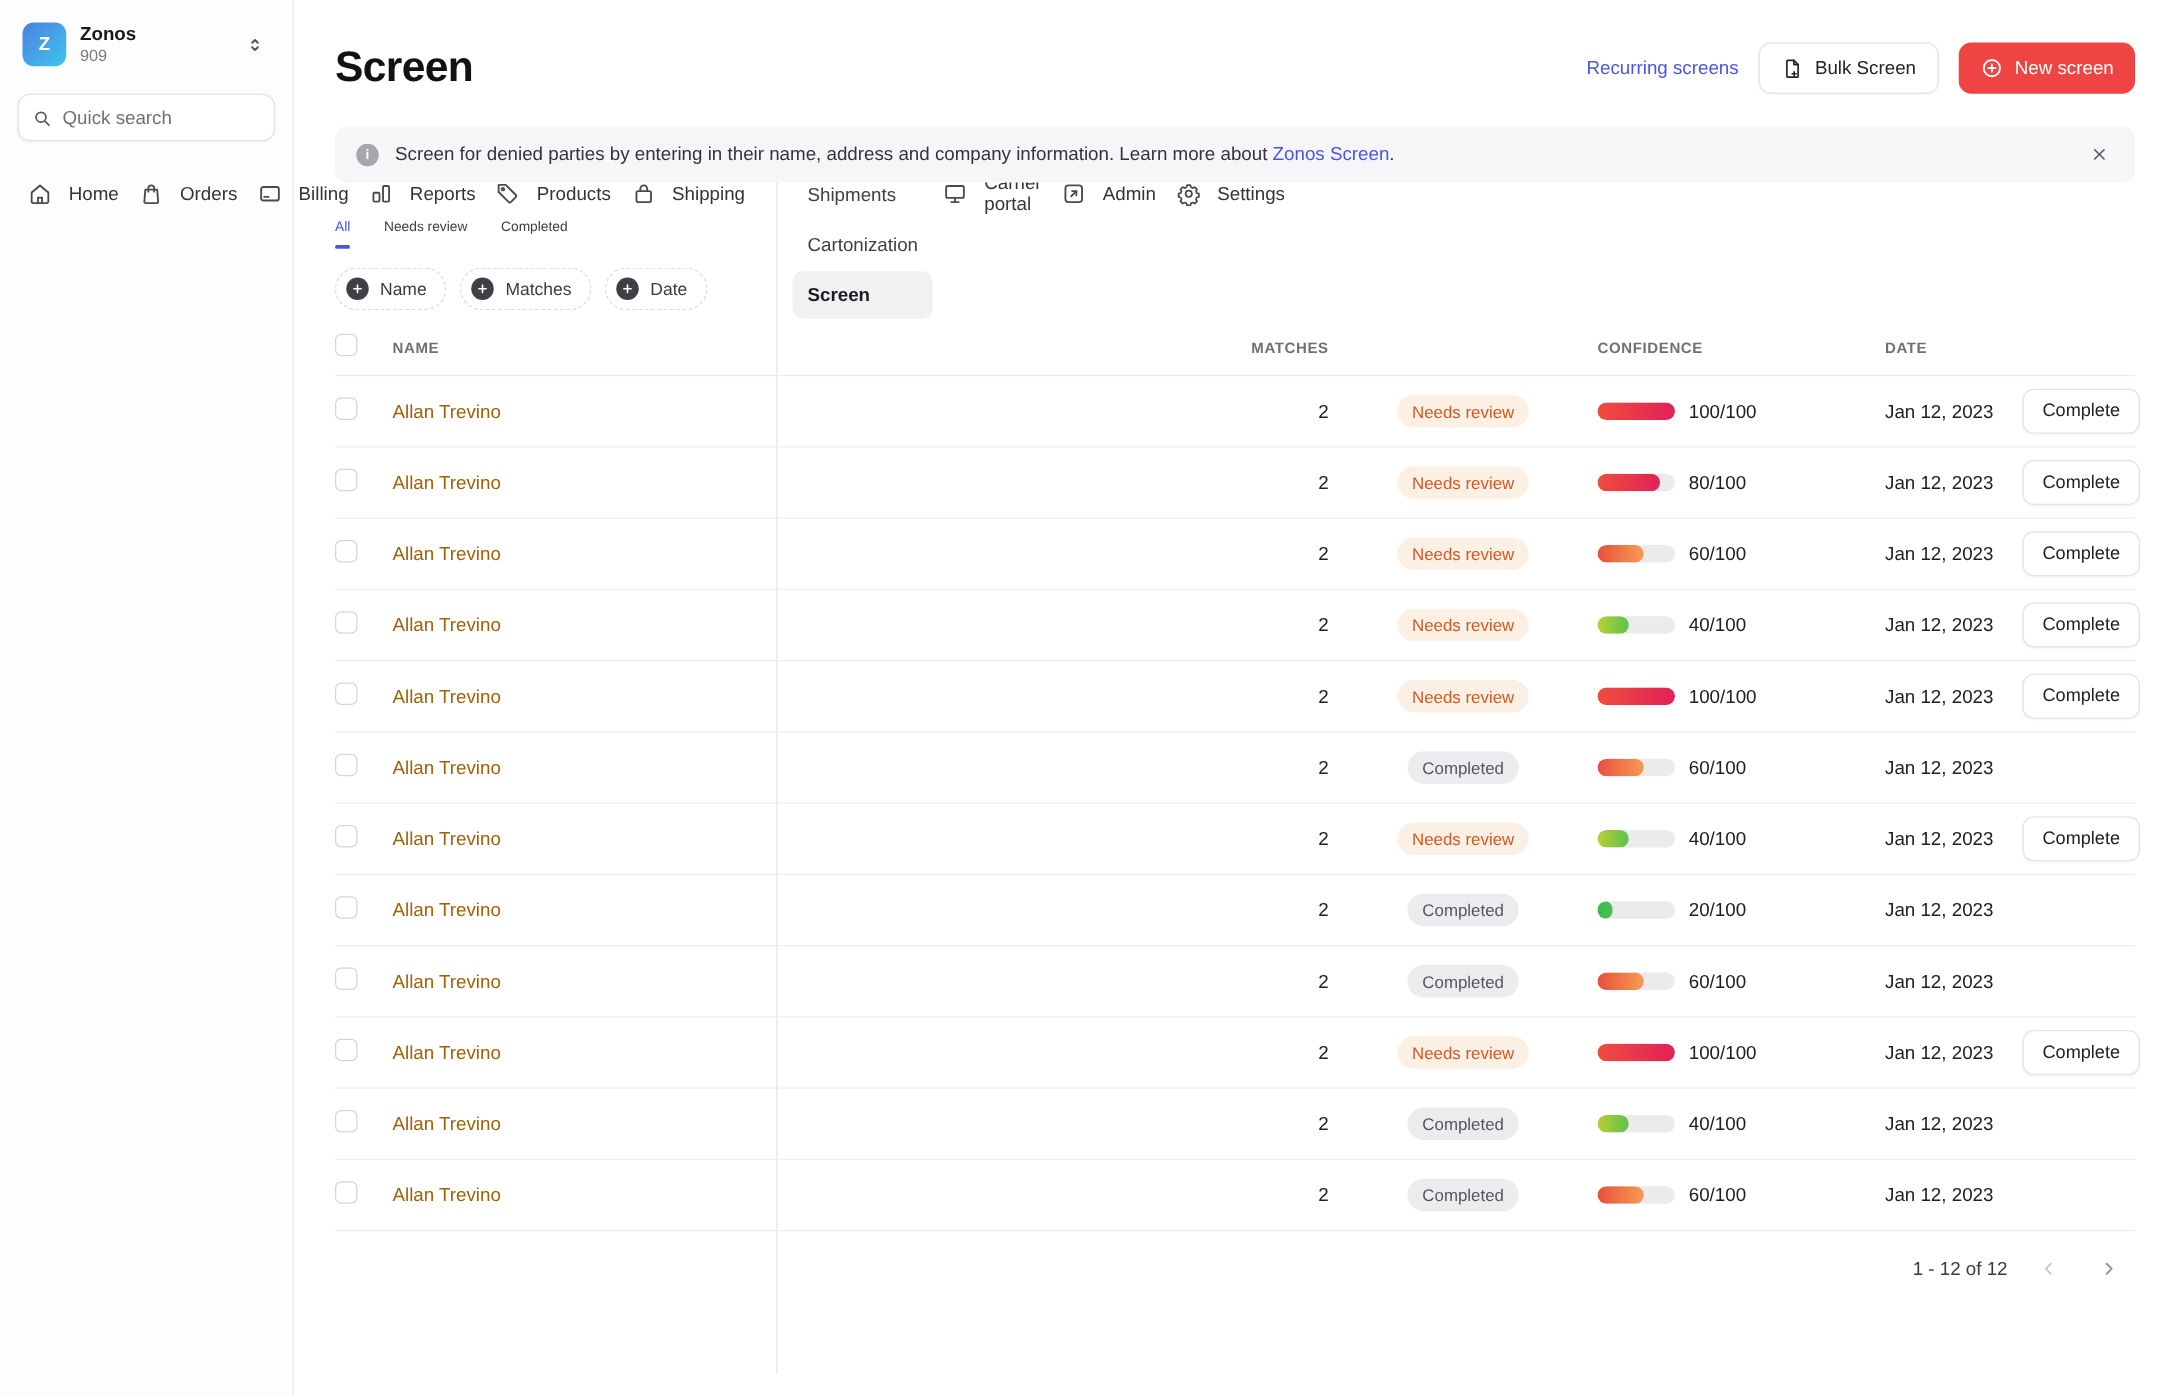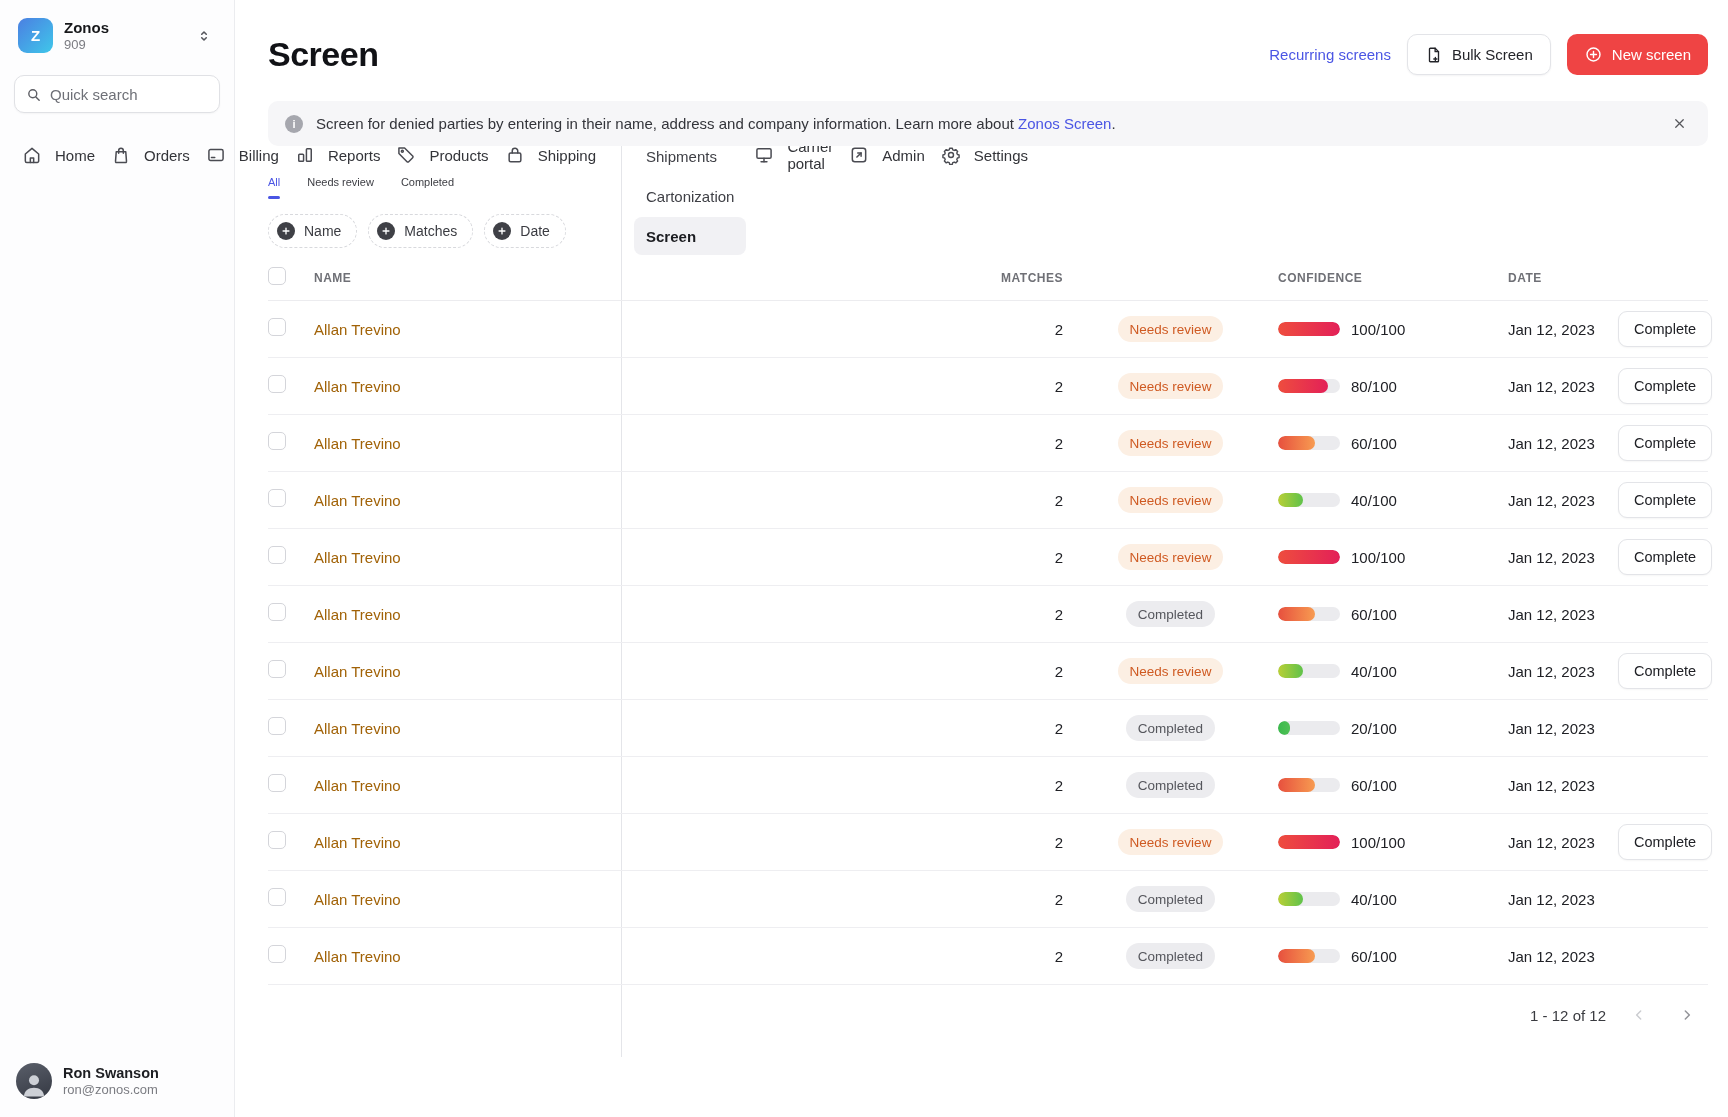--- a/index.html
+++ b/index.html
@@ -292,32 +292,20 @@
       <span>
           <svg width="20" height="20" viewBox="0 0 24 24" fill="none" stroke="currentColor" stroke-width="1.7" stroke-linejoin="round">
             <path d="M10.4 3.8h3.2l.5 2 1.8.75 1.8-1 2.25 2.25-1 1.8.75 1.8 2 .5v3.2l-2 .5-.75 1.8 1 1.8-2.25 2.25-1.8-1-1.8.75-.5 2h-3.2l-.5-2-1.8-.75-1.8 1-2.25-2.25 1-1.8-.75-1.8-2-.5v-3.2l2-.5.75-1.8-1-1.8L6.3 5.55l1.8 1 1.8-.75z"></path>
             <circle cx="12" cy="12" r="3"></circle>
           </svg>
         </span>
       <span>Settings</span>
     </div>
   </nav>
 
-  <div class="user-row">
-    <div class="avatar">
-      <svg width="30" height="30" viewBox="0 0 24 24" fill="#cdd0d6">
-          <circle cx="12" cy="9" r="4"></circle>
-          <path d="M4 22c0-4.4 3.6-7 8-7s8 2.6 8 7z"></path>
-        </svg>
-    </div>
-    <div>
-      <div class="user-name">Ron Swanson</div>
-      <div class="user-email">ron@zonos.com</div>
-    </div>
-  </div>
 </aside>
 
 <main class="main">
 
   <div class="page-header">
     <h1 class="page-title">Screen</h1>
     <div class="header-actions">
       <a class="text-link">Recurring screens</a>
       <button class="btn btn-secondary">
         <span>

